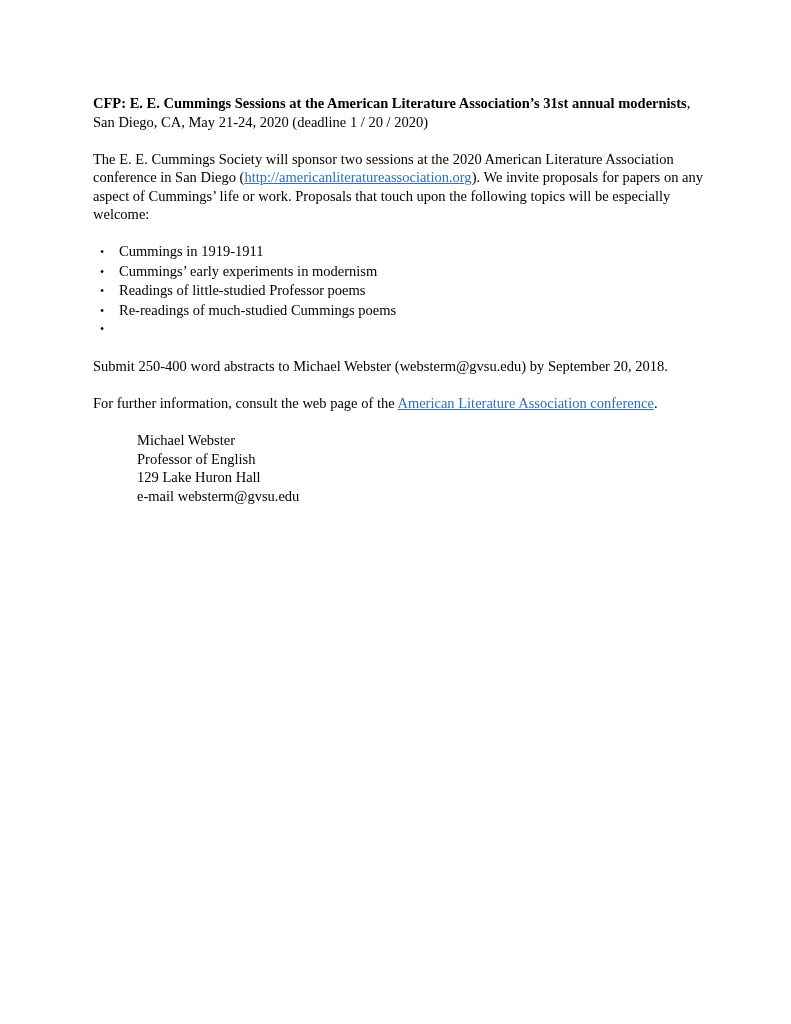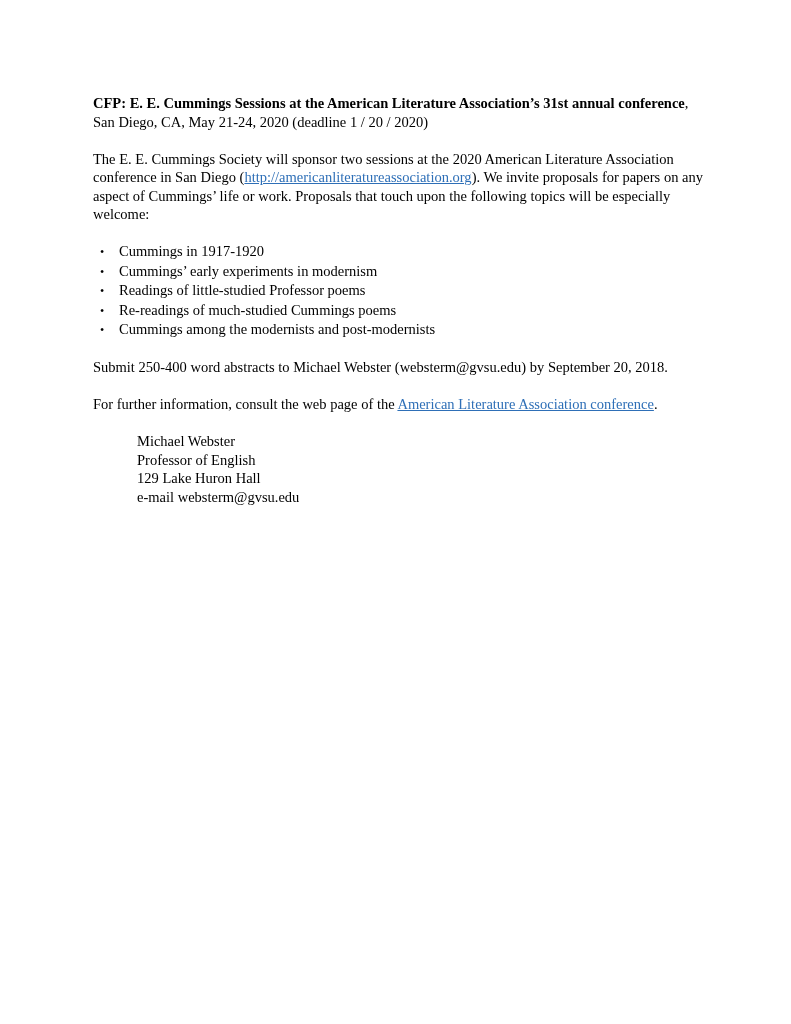--- a/index.html
+++ b/index.html
@@ -49,47 +49,46 @@
   }
   .sig-line { display: block; margin-left: 44px; }
 </style>
 </head>
 <body>
 
 <div class="page">
   <div class="content">
 
     <p>
-      <span class="bold">CFP: E. E. Cummings Sessions at the American Literature Association’s 31st annual conference</span><span>, San Diego, CA, May 21-24, 2020 (deadline 1 / 20 / 2020)</span>
+      <span class="bold">CFP: E. E. Cummings Sessions at the American Literature Association’s 31st annual modernists</span><span>, San Diego, CA, May 21-24, 2020 (deadline 1 / 20 / 2020)</span>
     </p>
 
     <p>
       <span>The E. E. Cummings Society will sponsor two sessions at the 2020 American Literature Association conference in San Diego (</span><a class="doc-link">http://americanliteratureassociation.org</a><span>). We invite proposals for papers on any aspect of Cummings’ life or work. Proposals that touch upon the following topics will be especially welcome:</span>
     </p>
 
     <ul class="topics">
       <li>
         <span class="bullet">•</span>
-        <span>Cummings in 1917-1920</span>
+        <span>Cummings in 1919-1911</span>
       </li>
       <li>
         <span class="bullet">•</span>
         <span>Cummings’ early experiments in modernism</span>
       </li>
       <li>
         <span class="bullet">•</span>
         <span>Readings of little-studied Professor poems</span>
       </li>
       <li>
         <span class="bullet">•</span>
         <span>Re-readings of much-studied Cummings poems</span>
       </li>
       <li>
         <span class="bullet">•</span>
-        <span>Cummings among the modernists and post-modernists</span>
       </li>
     </ul>
 
     <p>Submit 250-400 word abstracts to Michael Webster (websterm@gvsu.edu) by September 20, 2018.</p>
 
     <p>
       <span>For further information, consult the web page of the </span><a class="doc-link">American Literature Association conference</a><span>.</span>
     </p>
 
     <p>

